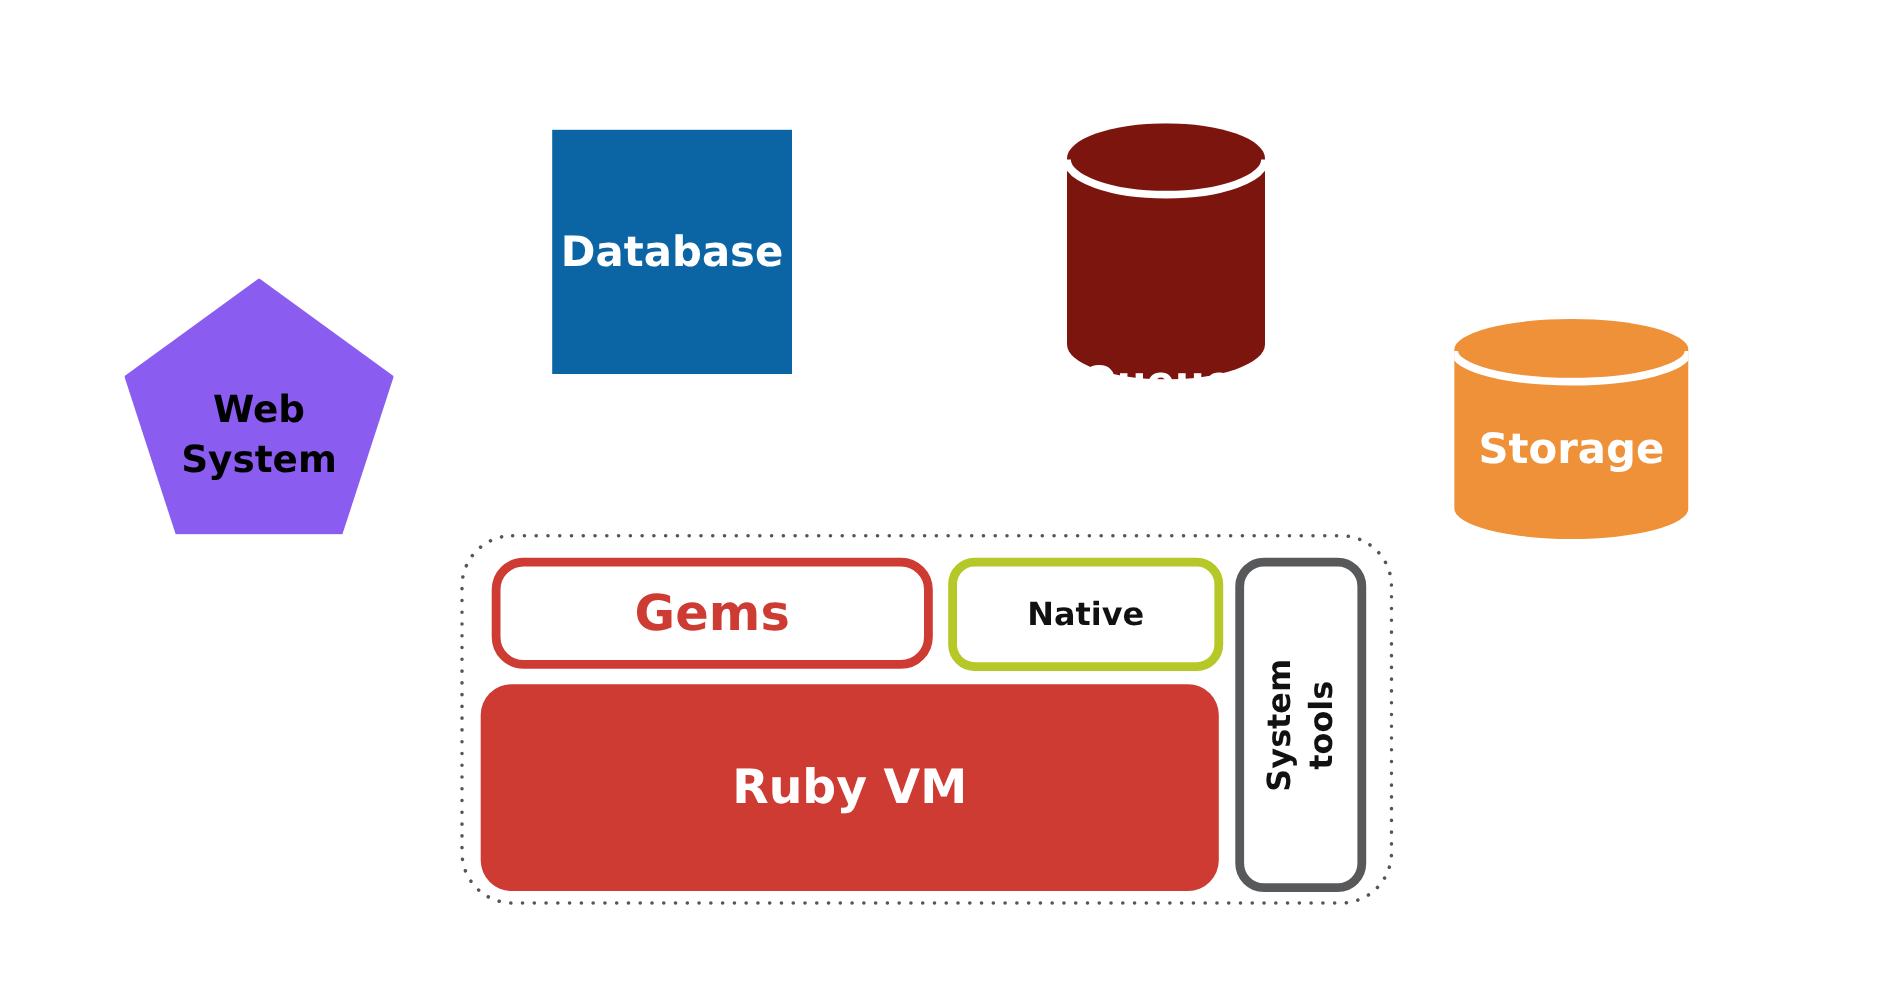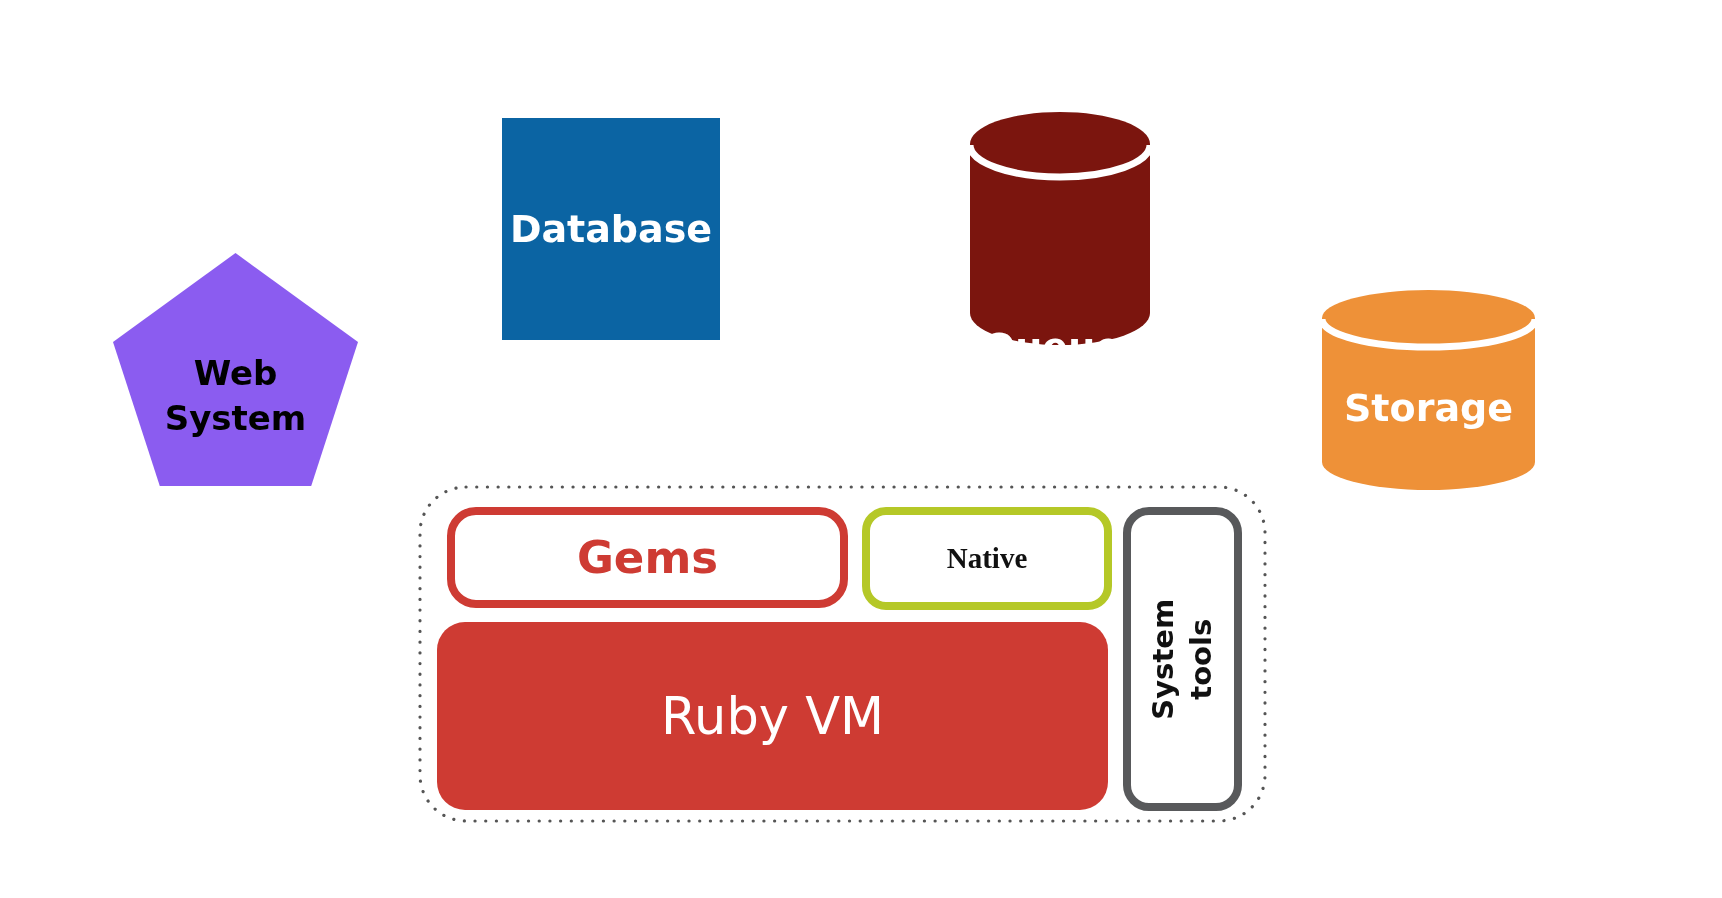--- a/index.html
+++ b/index.html
@@ -121,22 +121,22 @@
   .box-rubyvm {
     position: absolute;
     left: 437px; top: 622px;
     width: 671px; height: 188px;
     border-radius: 28px;
     display: flex;
     align-items: center;
     justify-content: center;
   }
   .box-rubyvm .box-label {
-    font-size: 51px;
-    font-weight: 400;
+    font-size: 43px;
+    font-weight: 700;
   }
 </style>
 </head>
 <body>
 
 <div class="stage">
 
   <div class="pentagon" style="background-color: rgb(139, 92, 240);">
     <div class="node-label" style="color: #000000; text-align: center;">
       <div>Web</div>
@@ -167,21 +167,21 @@
   <div class="group-dotted">
     <svg width="849" height="338" viewBox="0 0 849 338">
       <rect x="2" y="2" width="845" height="334" rx="46" fill="none" stroke-width="3.2" stroke-dasharray="0.1 10.6" stroke-linecap="round" style="stroke: rgb(85, 85, 85);"></rect>
     </svg>
   </div>
 
   <div class="outline-box box-gems" style="border-color: rgb(206, 59, 51); border-radius: 29px;">
     <div class="box-label" style="color: rgb(206, 59, 51);">Gems</div>
   </div>
 
-  <div class="outline-box box-native" style="border-color: rgb(181, 200, 39); font-family: Liberation Serif, serif;">
+  <div class="outline-box box-native" style="border-color: rgb(181, 200, 39);">
     <div class="box-label" style="color: rgb(17, 17, 17);">
       <div>Native</div>
     </div>
   </div>
 
   <div class="outline-box box-system" style="border-color: rgb(88, 89, 91);">
     <div class="box-label" style="color: rgb(17, 17, 17);">
       <div>System</div>
       <div>tools</div>
     </div>

